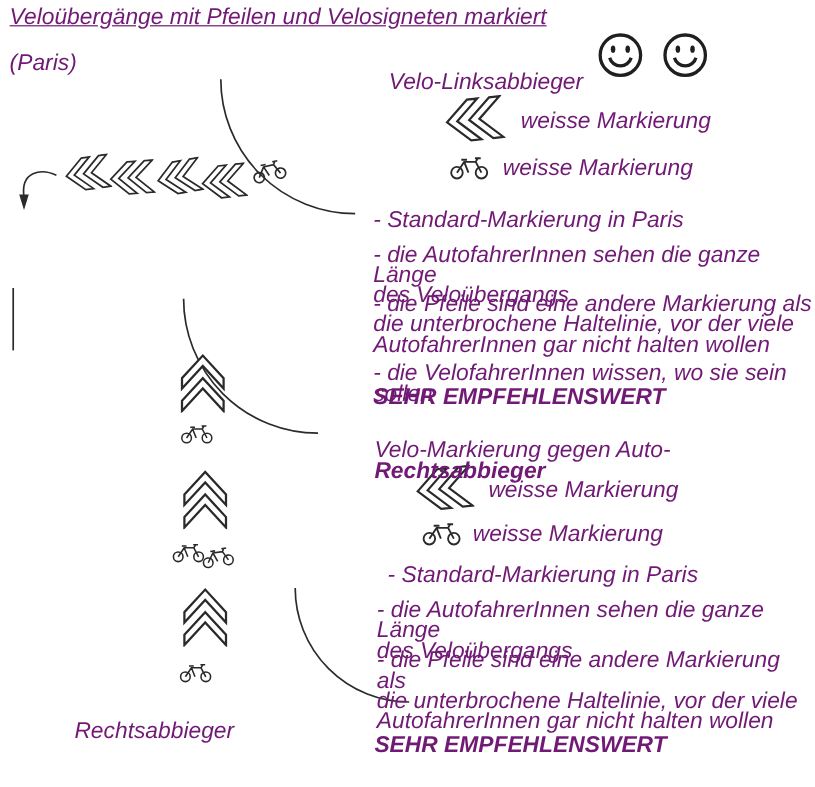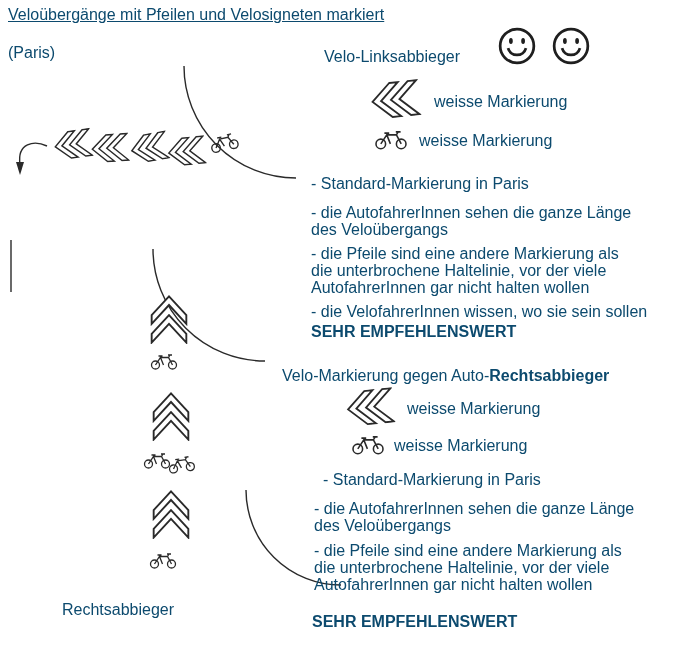--- a/index.html
+++ b/index.html
@@ -2,24 +2,25 @@
 <html><head>
 <meta charset="utf-8">
 <style>
   html, body { margin: 0; padding: 0; background: #ffffff; }
   .page {
     position: relative;
     width: 679px;
     height: 656px;
     background: #ffffff;
     font-family: "Liberation Sans", "DejaVu Sans", sans-serif;
-    color: #0c4a6e;
-    font-size: 16px;
+    color: #701a75;
+    font-size: 19px;
     line-height: 17px;
     overflow: hidden;
+    font-style: italic;
   }
   .abs { position: absolute; }
   .txt { z-index: 2; }
   .pre { white-space: pre-line; }
   .title { text-decoration: underline; }
   .bold { font-weight: bold; }
   .diagram { position: absolute; left: 0; top: 0; z-index: 1; }
   .ln { fill: none; stroke: #2a2a2a; stroke-width: 1.4px; }
 </style>
 </head>
@@ -124,34 +125,34 @@
         <use href="#smiley" width="40" height="40"></use>
       </g>
     <g transform="translate(551,26)">
         <use href="#smiley" width="40" height="40"></use>
       </g>
   </svg>
 
   <div class="abs txt title" style="left:8px; top:6px;">Veloübergänge mit Pfeilen und Velosigneten markiert</div>
   <div class="abs txt" style="left:8px; top:44px;">(Paris)</div>
 
-  <div class="abs txt" style="left:324px; top:48px;">Velo-Linksabbieger</div>
+  <div class="abs txt" style="left:324px; top:60px;">Velo-Linksabbieger</div>
   <div class="abs txt" style="left:434px; top:93px;">weisse Markierung</div>
   <div class="abs txt" style="left:419px; top:132px;">weisse Markierung</div>
 
   <div class="abs txt pre" style="left:311px; top:175px;">- Standard-Markierung in Paris</div>
   <div class="abs txt pre" style="left:311px; top:204px;">- die AutofahrerInnen sehen die ganze Länge
 des Veloübergangs</div>
   <div class="abs txt pre" style="left:311px; top:245px;">- die Pfeile sind eine andere Markierung als
 die unterbrochene Haltelinie, vor der viele
 AutofahrerInnen gar nicht halten wollen</div>
   <div class="abs txt pre" style="left:311px; top:303px;">- die VelofahrerInnen wissen, wo sie sein sollen</div>
   <div class="abs txt bold" style="left:311px; top:323px;">SEHR EMPFEHLENSWERT</div>
 
-  <div class="abs txt" style="left:282px; top:367px;">
+  <div class="abs txt" style="left:312px; top:367px;">
     <span>Velo-Markierung gegen Auto-</span><span class="bold">Rechtsabbieger</span>
   </div>
   <div class="abs txt" style="left:407px; top:400px;">weisse Markierung</div>
   <div class="abs txt" style="left:394px; top:437px;">weisse Markierung</div>
 
   <div class="abs txt pre" style="left:323px; top:471px;">- Standard-Markierung in Paris</div>
   <div class="abs txt pre" style="left:314px; top:500px;">- die AutofahrerInnen sehen die ganze Länge
 des Veloübergangs</div>
   <div class="abs txt pre" style="left:314px; top:542px;">- die Pfeile sind eine andere Markierung als
 die unterbrochene Haltelinie, vor der viele

